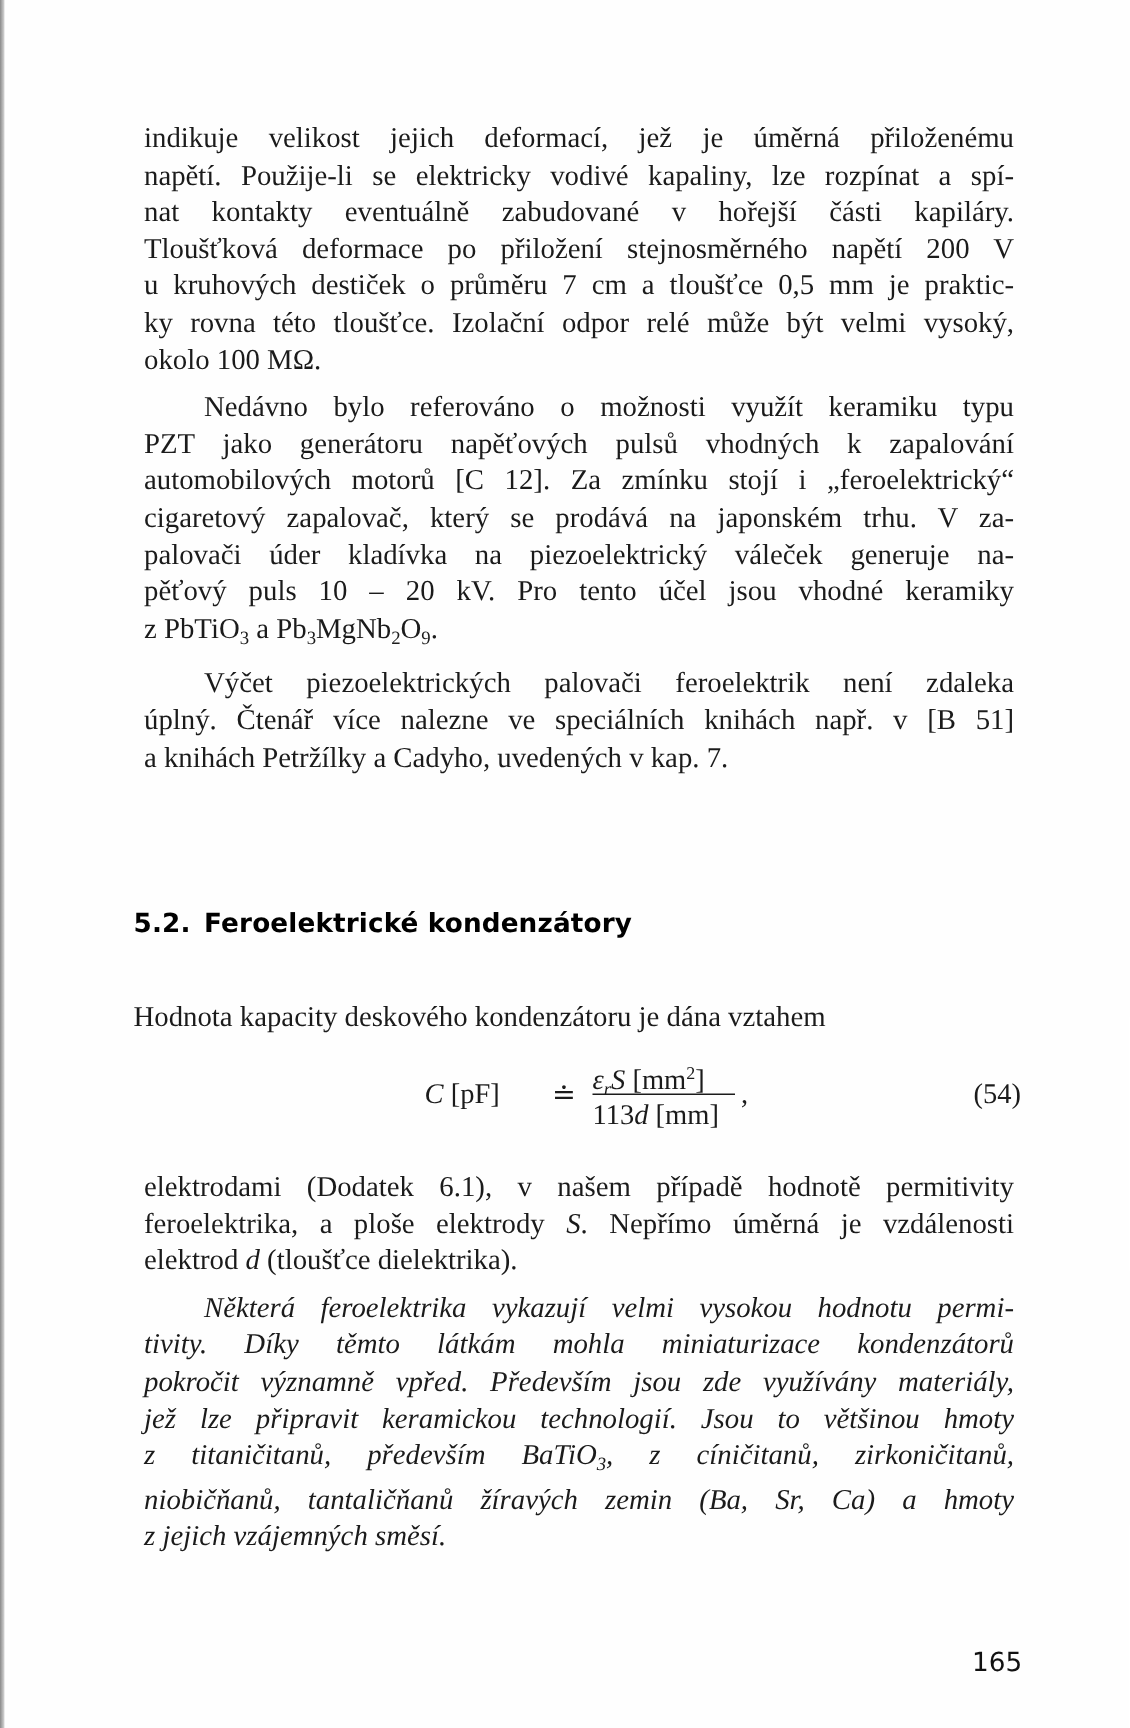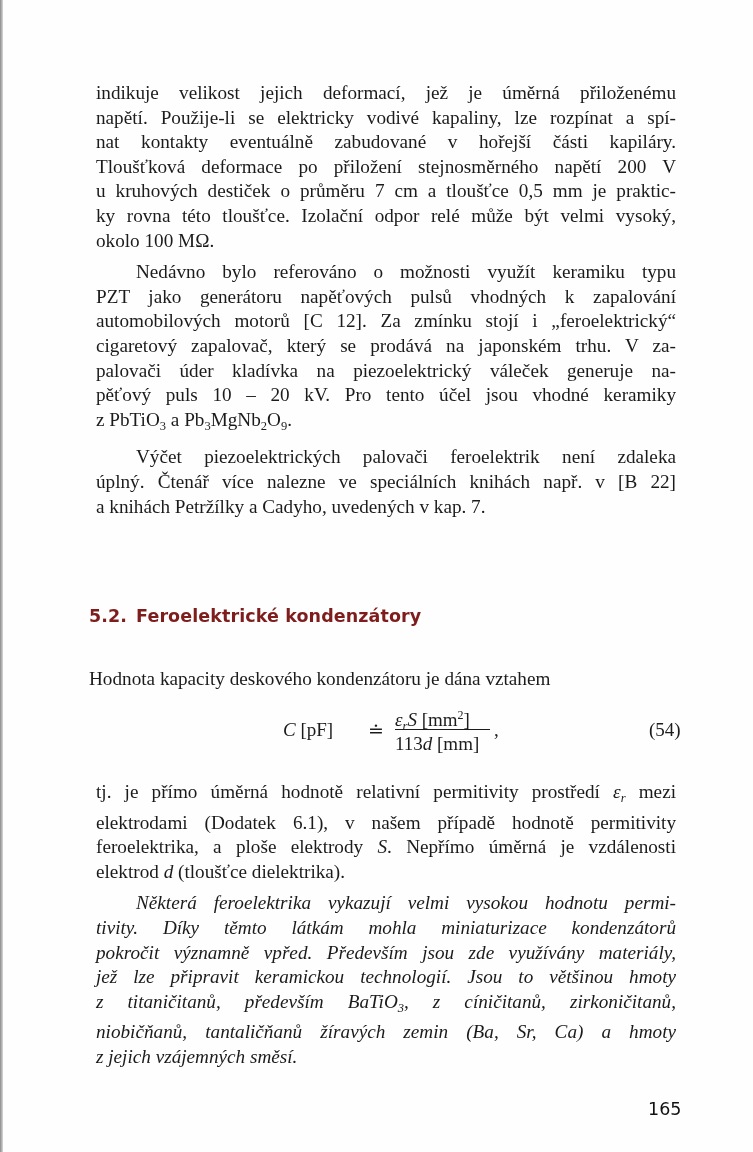--- a/index.html
+++ b/index.html
@@ -18,21 +18,21 @@
     font-size: 19.2px; color: #1b1b1b;
     line-height: 24.6px;
     text-align: justify;
   }
   .p { margin: 7px; }
   .p span.line { display: block; text-align: justify; text-align-last: justify; }
   .p span.line.last { text-align-last: left; }
   .heading {
     position: absolute; left: 89px; top: 606px;
     font-family: "DejaVu Sans", "Liberation Sans", sans-serif;
-    font-weight: bold; font-size: 17.5px; color: #7f1d1d;
+    font-weight: bold; font-size: 17.5px; color: #000000;
     letter-spacing: 0.1px;
   }
   .heading .num { margin-right: 9px; }
   .formula {
     position: absolute; left: 0; top: 700px; width: 753px; height: 64px;
     font-family: "Liberation Serif", "DejaVu Serif", serif; font-size: 19px; color: #1b1b1b; padding-left: 36px;
   }
   .formula .lhs { position: absolute; left: 283px; top: 19px; }
   .formula .approx { position: absolute; left: 368px; top: 19px; }
   .formula .frac { position: absolute; left: 395px; top: 3px; width: 95px; text-align: left; }
@@ -70,21 +70,21 @@
       <span class="line" style="text-indent:40px;">Nedávno bylo referováno o možnosti využít keramiku typu</span>
       <span class="line">PZT jako generátoru napěťových pulsů vhodných k zapalování</span>
       <span class="line">automobilových motorů [C 12]. Za zmínku stojí i „feroelektrický“</span>
       <span class="line">cigaretový zapalovač, který se prodává na japonském trhu. V za-</span>
       <span class="line">palovači úder kladívka na piezoelektrický váleček generuje na-</span>
       <span class="line">pěťový puls 10 – 20 kV. Pro tento účel jsou vhodné keramiky</span>
       <span class="line last"><span>z PbTiO</span><sub>3</sub><span> a Pb</span><sub>3</sub><span>MgNb</span><sub>2</sub><span>O</span><sub>9</sub><span>.</span></span>
     </p>
     <p class="p">
       <span class="line" style="text-indent:40px;">Výčet piezoelektrických palovači feroelektrik není zdaleka</span>
-      <span class="line">úplný. Čtenář více nalezne ve speciálních knihách např. v [B 22]</span>
+      <span class="line">úplný. Čtenář více nalezne ve speciálních knihách např. v [B 51]</span>
       <span class="line last">a knihách Petržílky a Cadyho, uvedených v kap. 7.</span>
     </p>
   </div>
 
   <div class="heading">
     <span class="num">5.2.</span><span>Feroelektrické kondenzátory</span>
   </div>
 
   <div class="text" style="top:667px;">
     <span class="line last" style="display:block;">Hodnota kapacity deskového kondenzátoru je dána vztahem</span>
@@ -97,21 +97,20 @@
       <span class="numer"><span class="italic">ε</span><sub class="italic">r</sub><span class="italic">S</span> <span>[mm</span><sup>2</sup><span>]</span></span>
       <span class="bar"></span>
       <span class="denom"><span>113</span><span class="italic">d</span> <span>[mm]</span></span>
     </span>
     <span class="comma">,</span>
     <span class="eqnum">(54)</span>
   </div>
 
   <div class="text" style="top:773px;">
     <p class="p">
-      <span class="line"><span>tj. je přímo úměrná hodnotě relativní permitivity prostředí </span><span class="italic">ε</span><sub class="italic">r</sub><span> mezi</span></span>
       <span class="line">elektrodami (Dodatek 6.1), v našem případě hodnotě permitivity</span>
       <span class="line"><span>feroelektrika, a ploše elektrody </span><span class="italic">S</span><span>. Nepřímo úměrná je vzdálenosti</span></span>
       <span class="line last"><span>elektrod </span><span class="italic">d</span><span> (tloušťce dielektrika).</span></span>
     </p>
     <p class="p" style="margin-top:2px;font-style:italic;">
       <span class="line" style="text-indent:40px;">Některá feroelektrika vykazují velmi vysokou hodnotu permi-</span>
       <span class="line">tivity. Díky těmto látkám mohla miniaturizace kondenzátorů</span>
       <span class="line">pokročit významně vpřed. Především jsou zde využívány materiály,</span>
       <span class="line">jež lze připravit keramickou technologií. Jsou to většinou hmoty</span>
       <span class="line"><span>z titaničitanů, především BaTiO</span><sub>3</sub><span>, z cíničitanů, zirkoničitanů,</span></span>

